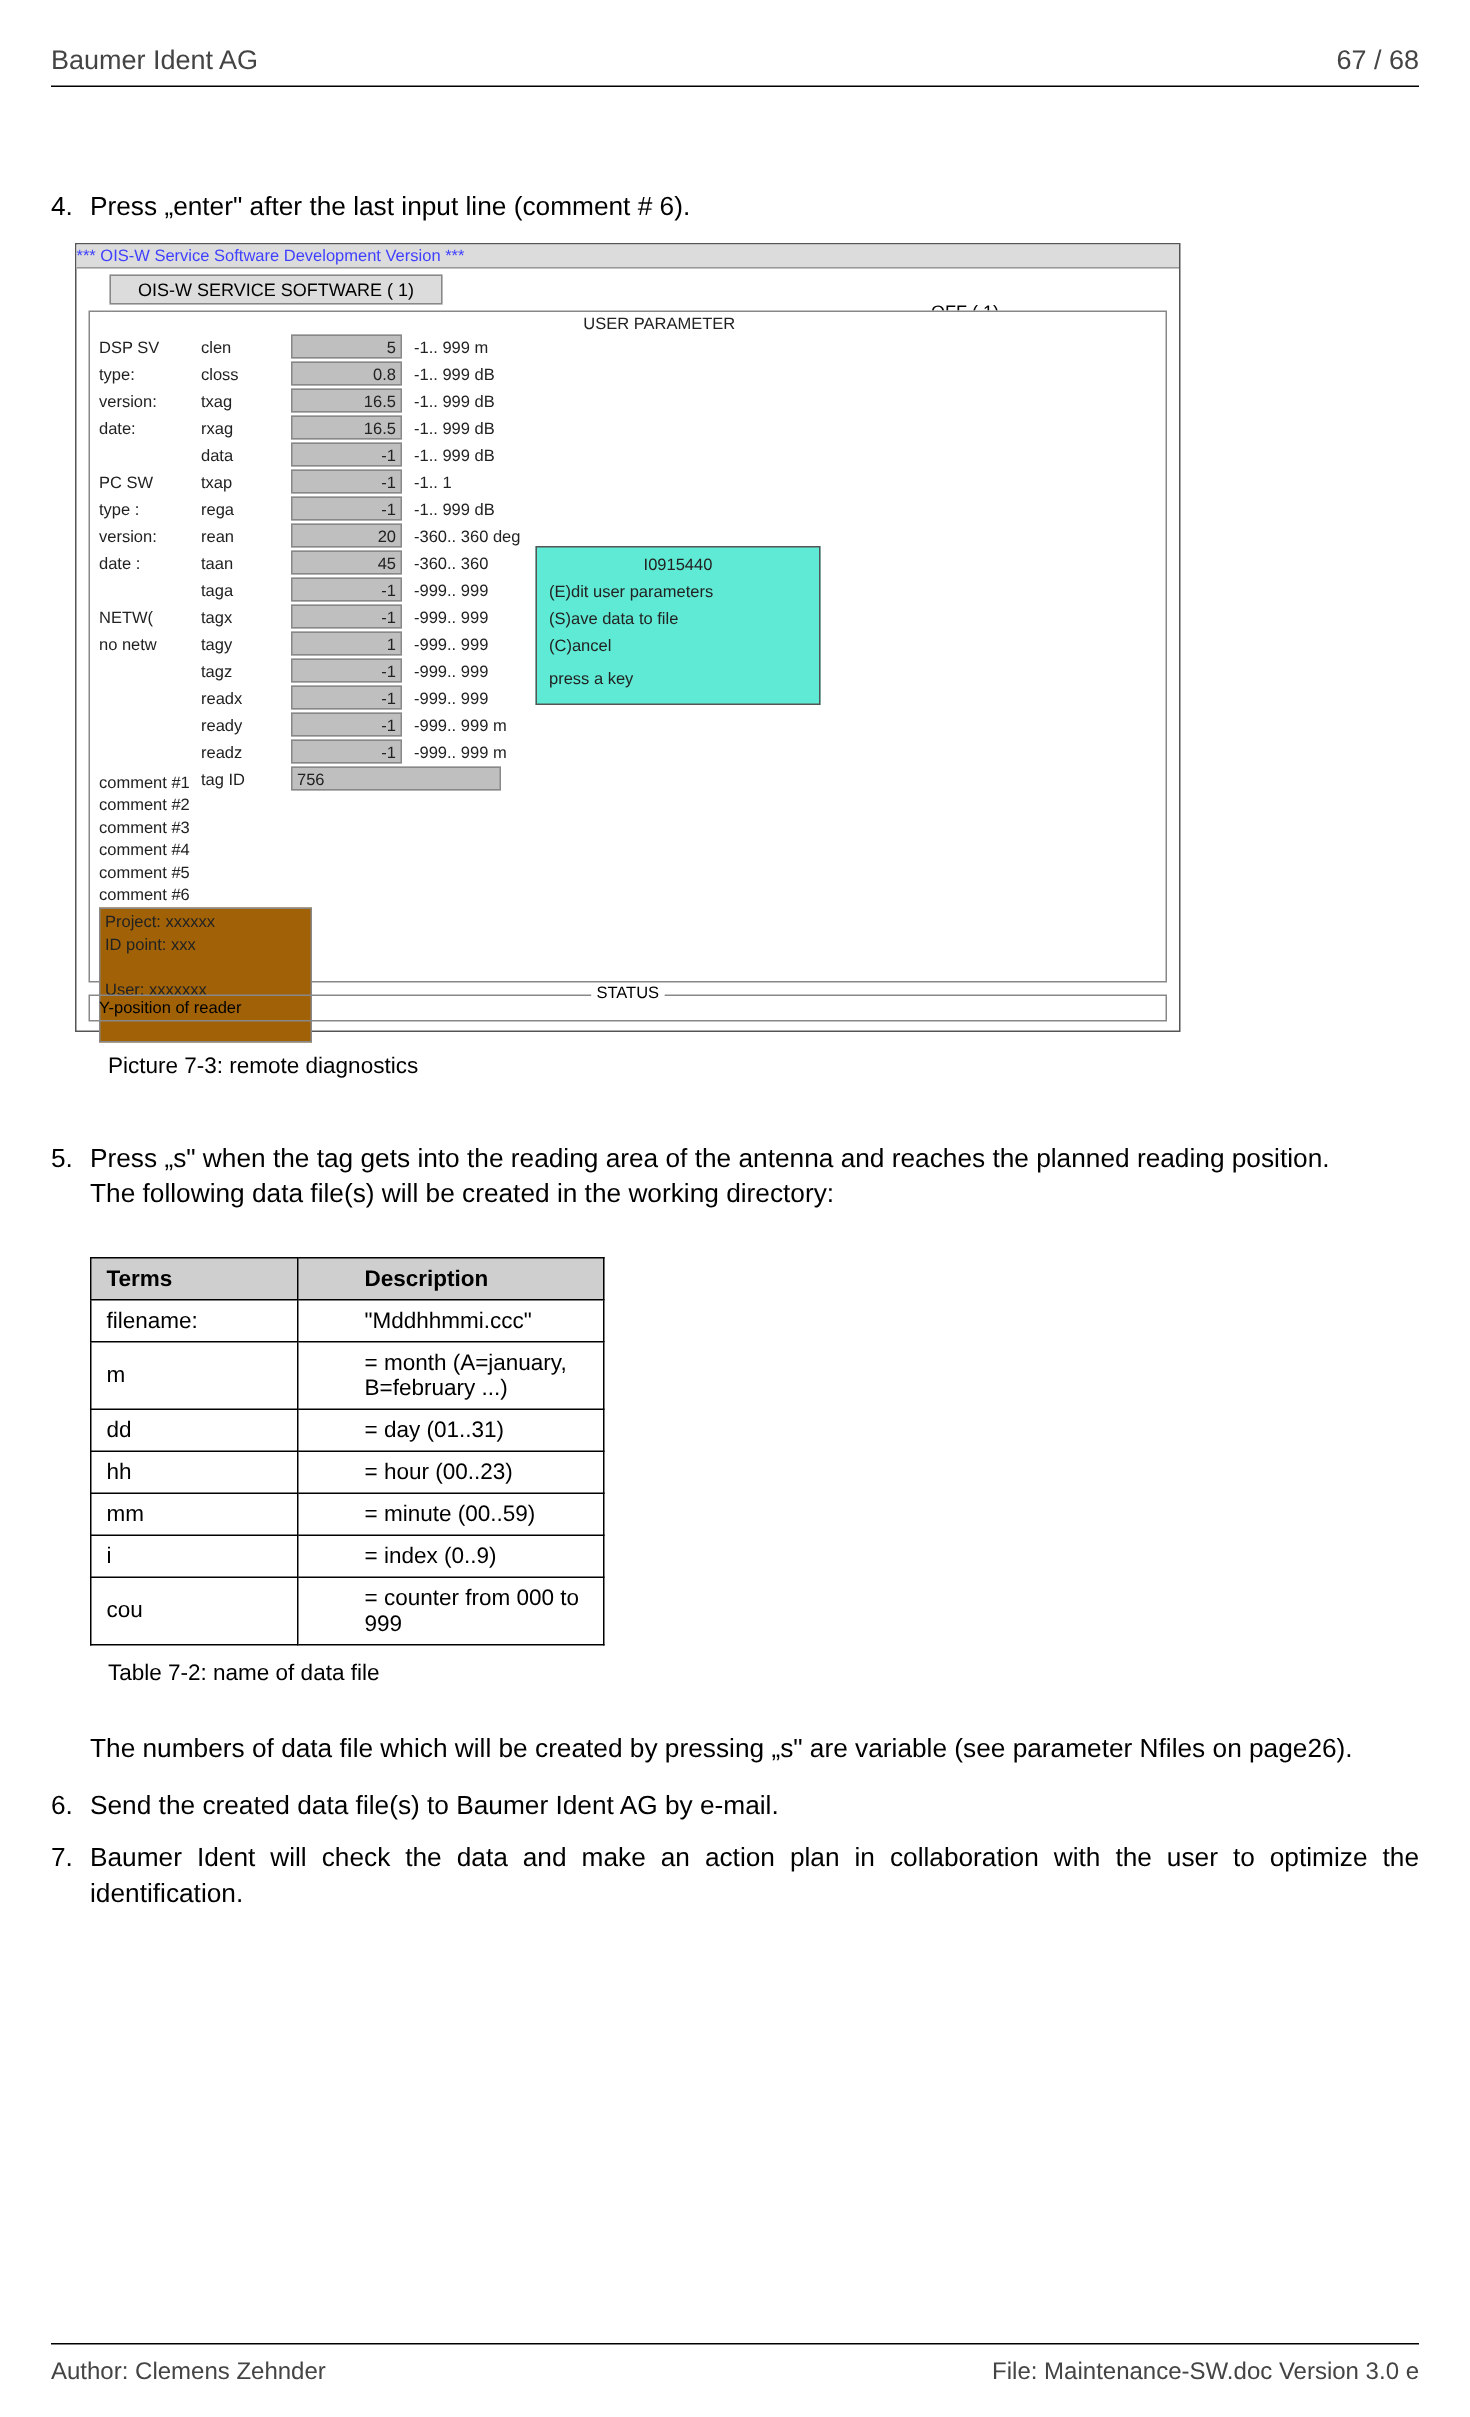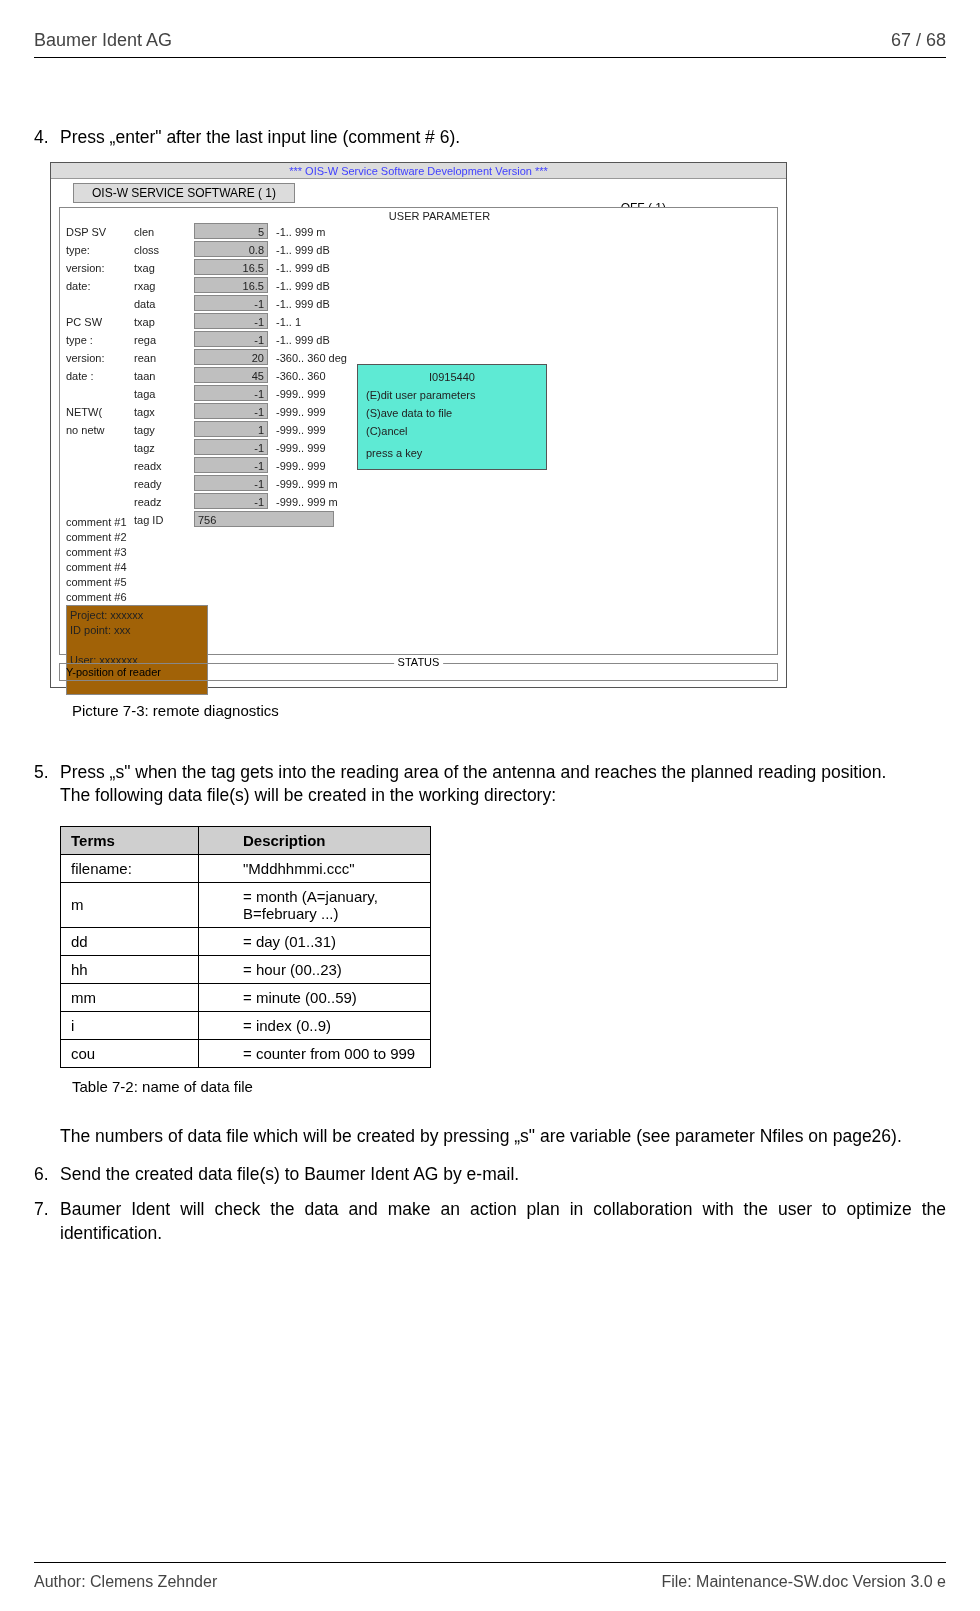--- a/index.html
+++ b/index.html
@@ -38,21 +38,20 @@
   .num-item .txt { flex: 1; text-align: justify; }
   
   .shot-outer {
     margin: 10px 0 8px 16px;
     border: 1px solid #555;
     width: 737px;
     background:#fff;
   }
   .shot-titlebar {
     background: #dcdcdc;
-    text-align: center;
     font-size: 11px;
     color: #4040ff;
     padding: 2px 0 1px 0;
     border-bottom: 1px solid #999;
     font-family: Verdana, Arial, sans-serif;
   }
   .shot-topchip {
     margin: 4px 0 0 22px;
     display: inline-block;
     background: #dcdcdc;
@@ -142,34 +141,34 @@
     top: -8px;
     background: #fff; padding: 0 4px;
   }
   .caption {
     margin: 14px 0 0 38px;
     font-size: 15px;
   }
   
   .terms-table {
     border-collapse: collapse;
-    margin: 18px 0 0 26px;
+    margin: 30px 0 0 26px;
     font-size: 15px;
   }
   .terms-table th, .terms-table td {
     border: 1.3px solid #000;
     padding: 5px 10px;
     text-align: left;
   }
   .terms-table th {
     background: #cfcfcf;
     font-weight: bold;
   }
   .terms-table td.term { width: 138px; }
-  .terms-table td.desc, .terms-table th.desc { width: 232px; padding-left: 44px; }
+  .terms-table td.desc, .terms-table th.desc { width: 204px; padding-left: 44px; }
   .after-table-note {
     margin: 30px 0 14px 26px;
     line-height: 1.35;
   }
   .sp1 { height: 42px; }
   .doc-footer {
     display: flex;
     justify-content: space-between;
     font-size: 16px;
     color: #444;

